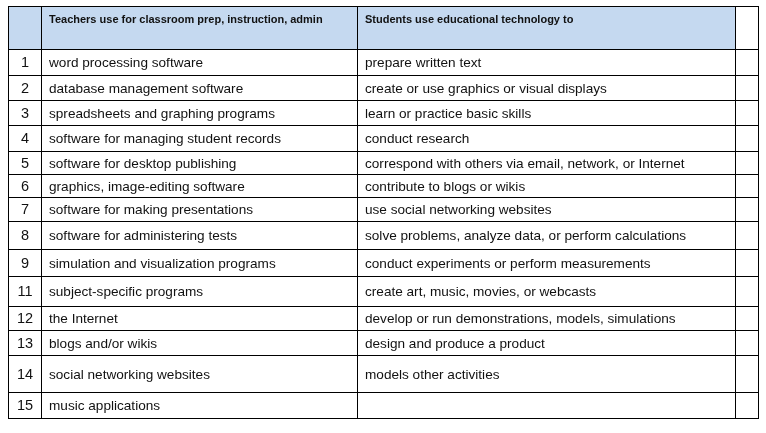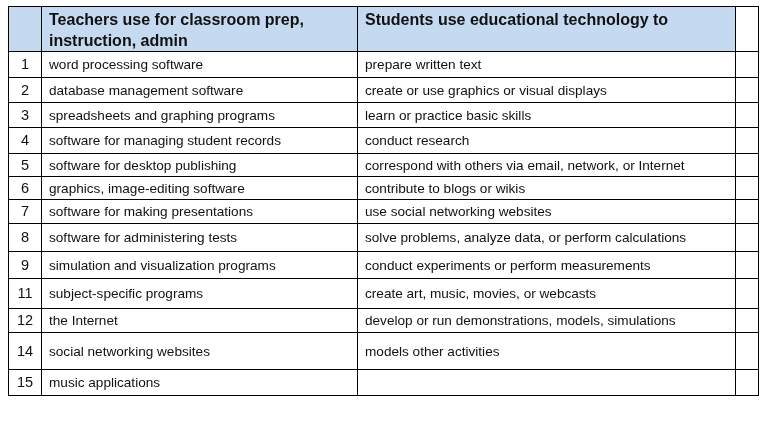--- a/index.html
+++ b/index.html
@@ -30,21 +30,21 @@
       font-size: 13.6px;
       line-height: 21px;
       text-align: left;
       vertical-align: middle;
       white-space: nowrap;
       overflow: hidden;
     }
     th {
       background: #c5d9f0;
       font-weight: bold;
-      font-size: 16px;
+      font-size: 11px;
       vertical-align: top;
       padding-top: 2px;
       white-space: normal;
     }
     th.num-h, th.extra-h { padding: 0; }
     th.extra-h { background: #ffffff; }
     td.num {
       text-align: center;
       padding: 0;
       font-size: 14.5px;
@@ -135,20 +135,26 @@
           <td>subject-specific programs</td>
           <td>create art, music, movies, or webcasts</td>
           <td class="extra"></td>
         </tr>
         <tr style="height: 24px;">
           <td class="num">12</td>
           <td>the Internet</td>
           <td>develop or run demonstrations, models, simulations</td>
           <td class="extra"></td>
         </tr>
+        <tr style="height: 25px;">
+          <td class="num">13</td>
+          <td>blogs and/or wikis</td>
+          <td>design and produce a product</td>
+          <td class="extra"></td>
+        </tr>
         <tr style="height: 37px;">
           <td class="num">14</td>
           <td>social networking websites</td>
           <td>models other activities</td>
           <td class="extra"></td>
         </tr>
         <tr style="height: 26px;">
           <td class="num">15</td>
           <td>music applications</td>
           <td></td>

